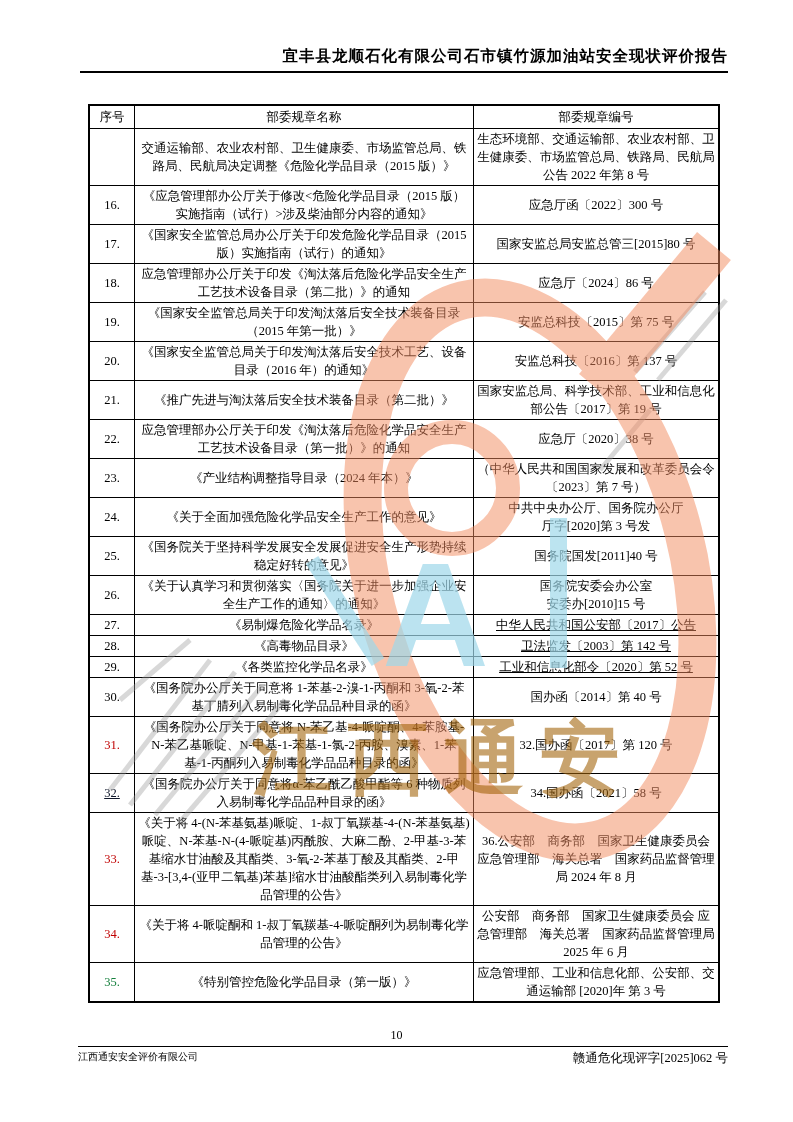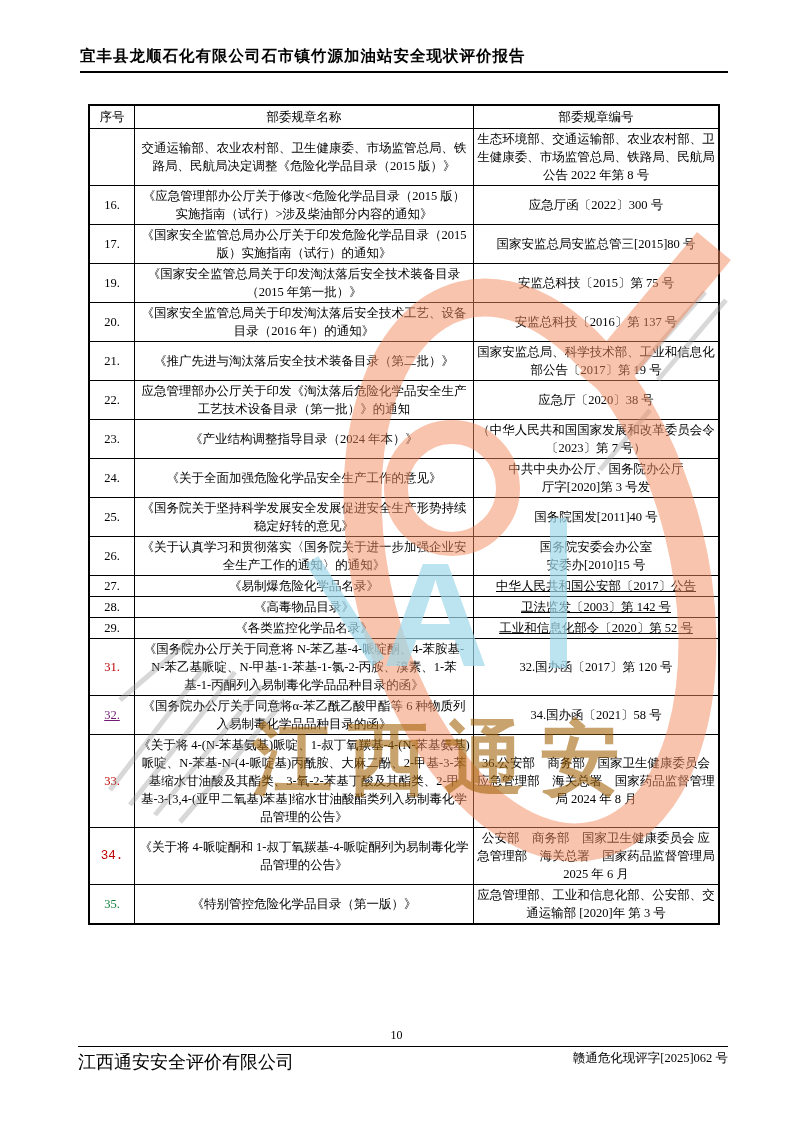--- a/index.html
+++ b/index.html
@@ -8,21 +8,21 @@
     width:793px;height:1122px;
     margin:0 auto;
     background:#ffffff;
     font-family:"Liberation Serif","DejaVu Serif",serif;
     color:#000;
     overflow:hidden;
   }
   
   .doc-title{
     position:absolute;top:46px;left:80px;right:65px;
-    text-align:left;
+    text-align:right;
     font-family:"Liberation Sans","DejaVu Sans",sans-serif;
     font-weight:bold;font-size:15.5px;letter-spacing:1px;
   }
   .head-rule{
     position:absolute;top:71px;left:80px;right:65px;
     border-top:2px solid #000;height:0;
   }
   
   .tbl-wrap{position:absolute;top:97px;left:88px;width:618px;z-index:1;margin-top:7px;}
   table.reg{
@@ -47,21 +47,21 @@
   .page-num{
     position:absolute;top:1028px;left:0;right:0;
     text-align:center;font-size:12px;
   }
   .foot-rule{
     position:absolute;top:1046px;left:78px;right:65px;
     border-top:1.5px solid #000;height:0;
   }
   .foot-left{
     position:absolute;top:1050px;left:78px;
-    font-size:18px;
+    font-size:10px;
   }
   .foot-right{
     position:absolute;top:1050px;right:65px;
     font-size:12.5px;
     text-align:right;
   }
   
   .wm-layer{
     position:absolute;left:0;top:0;width:793px;height:1122px;
     z-index:2;pointer-events:none;
@@ -101,20 +101,25 @@
             <td class="c-no">16.</td>
             <td class="c-name">《应急管理部办公厅关于修改&lt;危险化学品目录（2015 版）实施指南（试行）&gt;涉及柴油部分内容的通知》</td>
             <td class="c-code">应急厅函〔2022〕300 号</td>
           </tr>
           <tr>
             <td class="c-no">17.</td>
             <td class="c-name">《国家安全监管总局办公厅关于印发危险化学品目录（2015 版）实施指南（试行）的通知》</td>
             <td class="c-code">国家安监总局安监总管三[2015]80 号</td>
           </tr>
           <tr>
+            <td class="c-no">18.</td>
+            <td class="c-name">应急管理部办公厅关于印发《淘汰落后危险化学品安全生产工艺技术设备目录（第二批）》的通知</td>
+            <td class="c-code">应急厅〔2024〕86 号</td>
+          </tr>
+          <tr>
             <td class="c-no">19.</td>
             <td class="c-name">《国家安全监管总局关于印发淘汰落后安全技术装备目录（2015 年第一批）》</td>
             <td class="c-code">安监总科技〔2015〕第 75 号</td>
           </tr>
           <tr>
             <td class="c-no">20.</td>
             <td class="c-name">《国家安全监管总局关于印发淘汰落后安全技术工艺、设备目录（2016 年）的通知》</td>
             <td class="c-code">安监总科技〔2016〕第 137 号</td>
           </tr>
           <tr>
@@ -158,36 +163,41 @@
             <td class="c-no">28.</td>
             <td class="c-name">《高毒物品目录》</td>
             <td class="c-code u">卫法监发〔2003〕第 142 号</td>
           </tr>
           <tr>
             <td class="c-no">29.</td>
             <td class="c-name">《各类监控化学品名录》</td>
             <td class="c-code u">工业和信息化部令〔2020〕第 52 号</td>
           </tr>
           <tr>
+            <td class="c-no">30.</td>
+            <td class="c-name">《国务院办公厅关于同意将 1-苯基-2-溴-1-丙酮和 3-氧-2-苯基丁腈列入易制毒化学品品种目录的函》</td>
+            <td class="c-code">国办函〔2014〕第 40 号</td>
+          </tr>
+          <tr>
             <td class="c-no" style="color: rgb(192, 0, 0);">31.</td>
             <td class="c-name">《国务院办公厅关于同意将 N-苯乙基-4-哌啶酮、4-苯胺基-N-苯乙基哌啶、N-甲基-1-苯基-1-氯-2-丙胺、溴素、1-苯基-1-丙酮列入易制毒化学品品种目录的函》</td>
             <td class="c-code">32.国办函〔2017〕第 120 号</td>
           </tr>
           <tr>
-            <td class="c-no" style="color: #701a75; text-decoration: underline;">32.</td>
+            <td class="c-no" style="color: #0f172a; text-decoration: underline;">32.</td>
             <td class="c-name">《国务院办公厅关于同意将α-苯乙酰乙酸甲酯等 6 种物质列入易制毒化学品品种目录的函》</td>
             <td class="c-code">34.国办函〔2021〕58 号</td>
           </tr>
           <tr>
             <td class="c-no" style="color: rgb(192, 0, 0);">33.</td>
             <td class="c-name">《关于将 4-(N-苯基氨基)哌啶、1-叔丁氧羰基-4-(N-苯基氨基)哌啶、N-苯基-N-(4-哌啶基)丙酰胺、大麻二酚、2-甲基-3-苯基缩水甘油酸及其酯类、3-氧-2-苯基丁酸及其酯类、2-甲基-3-[3,4-(亚甲二氧基)苯基]缩水甘油酸酯类列入易制毒化学品管理的公告》</td>
             <td class="c-code">36.公安部　商务部　国家卫生健康委员会 应急管理部　海关总署　国家药品监督管理局 2024 年 8 月</td>
           </tr>
           <tr>
-            <td class="c-no" style="color: rgb(192, 0, 0); font-family: Liberation Mono, monospace;">34.</td>
+            <td class="c-no" style="color: rgb(192, 0, 0);">34.</td>
             <td class="c-name">《关于将 4-哌啶酮和 1-叔丁氧羰基-4-哌啶酮列为易制毒化学品管理的公告》</td>
             <td class="c-code">公安部　商务部　国家卫生健康委员会 应急管理部　海关总署　国家药品监督管理局 2025 年 6 月</td>
           </tr>
           <tr>
             <td class="c-no" style="color: #15803d;">35.</td>
             <td class="c-name">《特别管控危险化学品目录（第一版）》</td>
             <td class="c-code">应急管理部、工业和信息化部、公安部、交通运输部 [2020]年 第 3 号</td>
           </tr>
         </tbody>
     </table>

